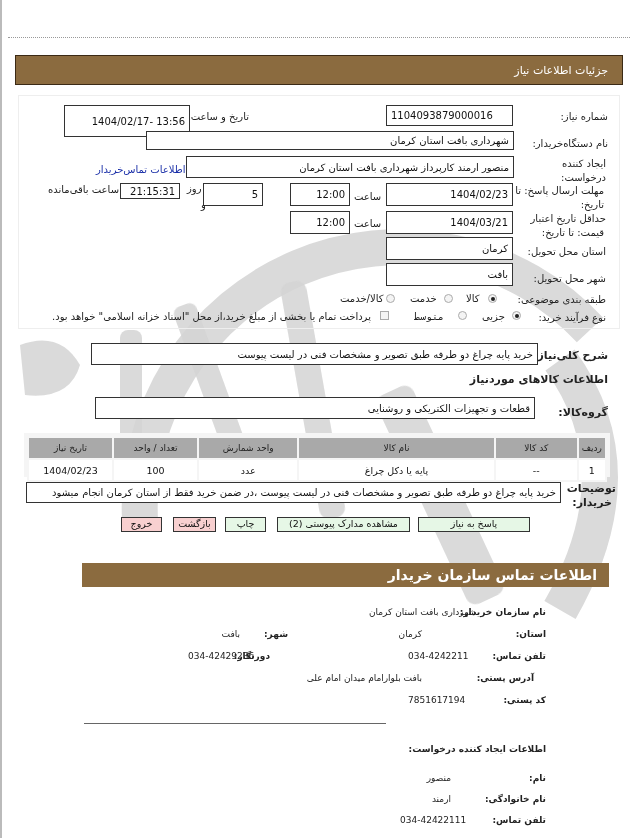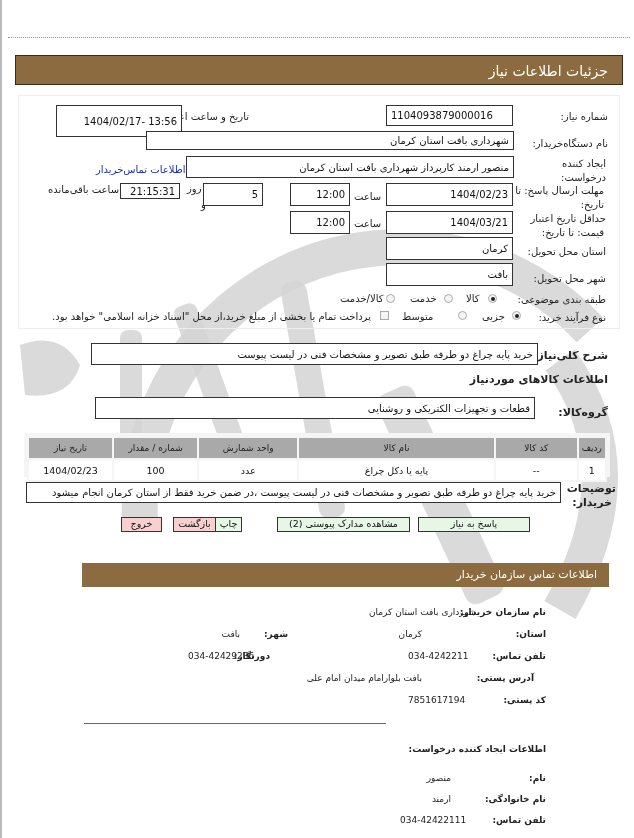--- a/index.html
+++ b/index.html
@@ -7,21 +7,21 @@
     width:634px; height:838px; position:relative; overflow:hidden;
     font-family:"DejaVu Sans", sans-serif; font-size:10px; color:#111;
     direction:rtl;
   }
   .left-edge { position:absolute; left:0; top:0; width:2px; height:838px; background:#bbb; }
   .dotted-rule { position:absolute; left:8px; right:4px; top:37px; border-top:1px dotted #999; }
   .watermark { position:absolute; left:0; top:0; width:634px; height:838px; pointer-events:none; z-index:0; }
   .header-bar {
     position:absolute; left:15px; top:55px; width:608px; height:30px;
     background:#8b6b3f; border:1px solid #3b2a15; box-sizing:border-box;
-    color:#fff; font-size:14px; line-height:30px; padding-right:14px; z-index:1;
+    color:#fff; font-size:11px; line-height:30px; padding-right:14px; z-index:1;
   }
   .panel {
     position:absolute; left:18px; top:95px; width:600px; height:232px;
     border:1px solid #eee; z-index:1;
   }
   .lbl { position:absolute; font-size:10px; color:#222; white-space:nowrap; z-index:2; }
   .box {
     position:absolute; border:1px solid #333; background:#fff; box-sizing:border-box;
     font-size:10px; padding:0 4px; display:flex; align-items:center; white-space:nowrap; z-index:2;
   }
@@ -34,21 +34,21 @@
   .bold { font-weight:bold; }
   .tbl { position:absolute; left:27px; top:436px; width:580px; border-collapse:collapse; z-index:2; font-size:9.5px; }
   .tbl-wrap { position:absolute; left:24px; top:433px; width:586px; height:44px; background:#f5f5f5; z-index:1; }
   .tbl th { background:#a9a9a9; color:#222; font-weight:normal; height:18px; border:2px solid #f5f5f5; font-size:9px; }
   .tbl td { background:#fff; height:18px; text-align:center; border:2px solid #f5f5f5; }
   .btn { position:absolute; top:517px; height:15px; border:1px solid #333; box-sizing:border-box; font-size:9.5px; text-align:center; line-height:12px; z-index:2; }
   .btn.green { background:#e6f7e6; }
   .btn.pink { background:#f8d0d0; }
   .sec-bar {
     position:absolute; left:82px; top:563px; width:527px; height:24px;
-    background:#8b6b3f; color:#fff; font-weight:normal; font-size:11px; line-height:24px;
+    background:#8b6b3f; color:#fff; font-weight:bold; font-size:14px; line-height:24px;
     padding-right:12px; box-sizing:border-box; z-index:1;
   }
   .small { font-size:9px; }
   .rule2 { position:absolute; left:84px; top:723px; width:302px; border-top:1px solid #666; z-index:1; }
 </style>
 </head>
 <body>
 
 <div class="left-edge"></div>
 <div class="dotted-rule"></div>
@@ -69,21 +69,21 @@
 
 <div class="header-bar">
   <span>جزئیات اطلاعات نیاز</span>
 </div>
 
 <div class="panel"></div>
 
 <span class="lbl" style="right:26px; top:111px;">شماره نیاز:</span>
 <div class="box left" style="left:386px; top:105px; width:127px; height:21px;">1104093879000016</div>
 <span class="lbl" style="right:385px; top:111px;">تاریخ و ساعت اعلان عمومی:</span>
-<div class="box" style="left:56px; top:105px; width:126px; height:32px; justify-content:flex-end; direction:ltr;">1404/02/17- 13:56</div>
+<div class="box" style="left:64px; top:105px; width:126px; height:32px; justify-content:flex-end; direction:ltr;">1404/02/17- 13:56</div>
 
 <span class="lbl" style="right:26px; top:138px;">نام دستگاه‌خریدار:</span>
 <div class="box right" style="left:146px; top:131px; width:368px; height:19px;">شهرداری بافت استان کرمان</div>
 
 <span class="lbl" style="right:28px; top:158px;">ایجاد کننده</span>
 <span class="lbl" style="right:28px; top:172px;">درخواست:</span>
 <div class="box right" style="left:186px; top:156px; width:328px; height:22px;">منصور ارمند کارپرداز شهرداری بافت استان کرمان</div>
 <span class="link" style="left:96px; top:164px;">اطلاعات تماس‌خریدار</span>
 
 <span class="lbl" style="right:30px; top:185px;">مهلت ارسال پاسخ: تا</span>
@@ -114,59 +114,59 @@
 <span class="lbl" style="left:466px; top:293px;">کالا</span>
 <div class="radio" style="left:444px; top:294px;"></div>
 <span class="lbl" style="left:410px; top:293px;">خدمت</span>
 <div class="radio" style="left:386px; top:294px;"></div>
 <span class="lbl" style="left:340px; top:293px;">کالا/خدمت</span>
 
 <span class="lbl" style="right:28px; top:312px;">نوع فرآیند خرید:</span>
 <div class="radio on" style="left:512px; top:311px;"></div>
 <span class="lbl" style="left:482px; top:311px;">جزیی</span>
 <div class="radio" style="left:458px; top:311px;"></div>
-<span class="lbl" style="left:402px; top:311px;">متوسط</span>
+<span class="lbl" style="left:414px; top:311px;font-family:Liberation Mono, monospace;">متوسط</span>
 <div class="chk" style="left:380px; top:311px;"></div>
 <span class="lbl" style="left:52px; top:311px;">پرداخت تمام یا بخشی از مبلغ خرید،از محل "اسناد خزانه اسلامی" خواهد بود.</span>
 
 <span class="lbl bold" style="right:26px; top:349px; font-size:11px;">شرح کلی‌نیاز:</span>
 <div class="box right" style="left:91px; top:343px; width:447px; height:22px;">خرید پایه چراغ دو طرفه طبق تصویر و مشخصات فنی در لیست پیوست</div>
 <span class="lbl bold" style="right:26px; top:373px; font-size:11px;">اطلاعات کالاهای موردنیاز</span>
 <span class="lbl bold" style="right:26px; top:406px; font-size:11px;">گروه‌کالا:</span>
 <div class="box right" style="left:95px; top:397px; width:440px; height:22px;">قطعات و تجهیزات الکتریکی و روشنایی</div>
 
 <div class="tbl-wrap"></div>
 <table class="tbl">
   <tbody>
       <tr>
     <th style="width:24px;">ردیف</th>
     <th style="width:78px;">کد کالا</th>
     <th style="width:190px;">نام کالا</th>
     <th style="width:95px;">واحد شمارش</th>
-    <th style="width:80px;">شماره / مقدار</th>
+    <th style="width:80px;">تعداد / واحد</th>
     <th style="width:80px;">تاریخ نیاز</th>
   </tr>
   <tr>
     <td>1</td>
     <td>--</td>
     <td>پایه یا دکل چراغ</td>
     <td>عدد</td>
     <td>100</td>
     <td>1404/02/23</td>
   </tr>
 </tbody>
   </table>
 
 <span class="lbl bold" style="right:18px; top:482px; font-size:11px;">توضیحات</span>
 <span class="lbl bold" style="right:22px; top:496px; font-size:11px;">خریدار:</span>
 <div class="box right" style="left:26px; top:482px; width:535px; height:21px;">خرید پایه چراغ دو طرفه طبق تصویر و مشخصات فنی در لیست پیوست ،در ضمن خرید فقط از استان کرمان انجام میشود</div>
 
 <div class="btn green" style="left:418px; width:112px;">پاسخ به نیاز</div>
 <div class="btn green" style="left:277px; width:133px;">مشاهده مدارک پیوستی (2)</div>
-<div class="btn green" style="left:215px; width:27px;">چاپ</div>
+<div class="btn green" style="left:225px; width:41px;">چاپ</div>
 <div class="btn pink" style="left:173px; width:43px;">بازگشت</div>
 <div class="btn pink" style="left:121px; width:41px;">خروج</div>
 
 <div class="sec-bar">
   <span>اطلاعات تماس سازمان خریدار</span>
 </div>
 
 <span class="lbl bold small" style="right:88px; top:607px;">نام سازمان خریدار:</span>
 <span class="lbl small" style="right:158px; top:607px;">شهرداری بافت استان کرمان</span>
 

